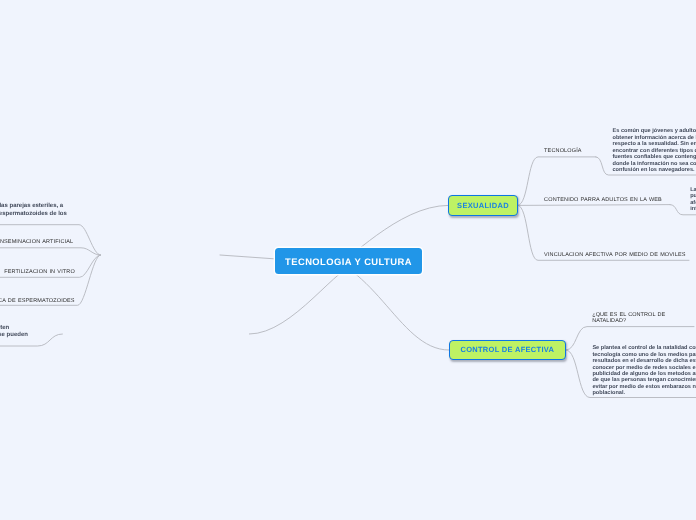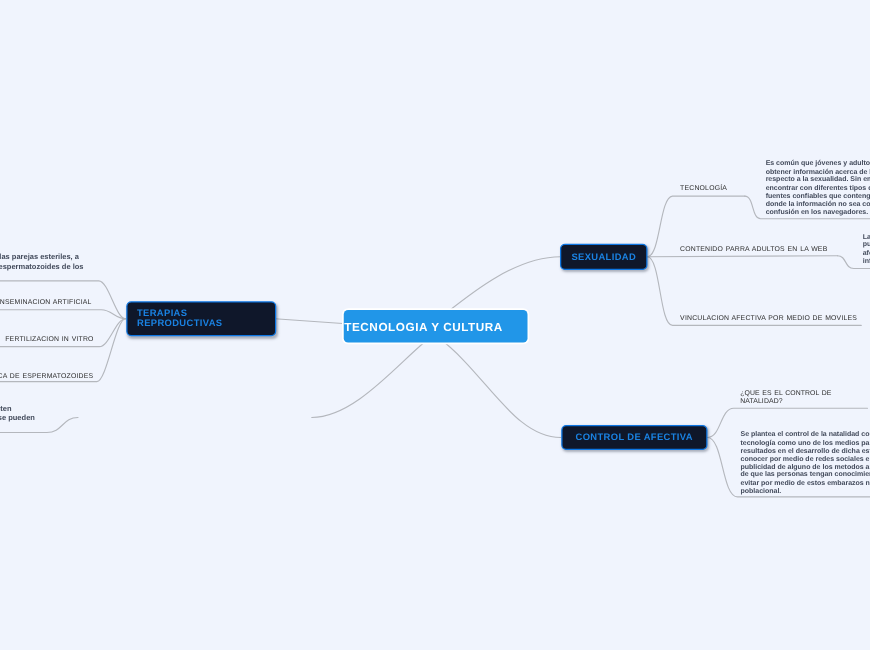--- a/index.html
+++ b/index.html
@@ -6,22 +6,22 @@
   body{width:696px;height:520px;overflow:hidden;background:#f0f4fd;
        font-family:"Liberation Sans",sans-serif;
        -webkit-font-smoothing:antialiased;text-rendering:geometricPrecision;}
   #canvas{position:relative;width:696px;height:520px;background:#f0f4fd;}
   svg.links{position:absolute;left:0;top:0;width:696px;height:520px;}
   .node{position:absolute;box-sizing:border-box;white-space:nowrap;z-index:2;}
   svg.links{z-index:1;}
 
   .root{background:#2196e8;color:#ffffff;font-weight:bold;font-size:9.4px;
         letter-spacing:.45px;border-radius:3.5px;display:flex;align-items:center;
-        box-shadow:0 0 0 1.4px #ffffff;padding-top:1px;}
-  .l1{background:#0f172a;border:1.5px solid #0d76e3;border-radius:4px;color:#1a82e2;
+        justify-content:center;box-shadow:0 0 0 1.4px #ffffff;padding-top:1px;}
+  .l1{background:#bef264;border:1.5px solid #0d76e3;border-radius:4px;color:#1a82e2;
       font-weight:bold;font-size:7.5px;letter-spacing:.3px;display:flex;align-items:center;
       justify-content:center;box-shadow:1px 1.5px 2px rgba(40,50,70,.35);}
   .l1.lefttext{justify-content:flex-start;padding-left:8.1px;line-height:8.2px;
       text-align:left;white-space:pre-line;padding-top:1.2px;}
   .leaf{color:#2e2e2e;font-size:5.5px;letter-spacing:.15px;word-spacing:.45px;line-height:7.4px;}
   .note{color:#434b5c;font-size:5.6px;line-height:6.53px;font-weight:bold;letter-spacing:0px;white-space:pre;}
   .note2{color:#434b5c;font-size:6px;line-height:7.3px;font-weight:bold;letter-spacing:0px;white-space:pre;}
 </style>
 </head>
 <body>
@@ -56,24 +56,20 @@
       <path d="M566,350 C577,350 576,326.6 587,326.6 L694,326.6"></path>
 
       <path d="M566,350 C578.5,350 577.5,397.5 590,397.5 L696,397.5"></path>
     </g>
   </svg>
 
   <div class="node root" style="left:275.4px;top:247.8px;width:146.2px;height:26.2px;">
     <span>TECNOLOGIA Y CULTURA</span>
   </div>
 
-  <div class="node l1 lefttext" style="left:100.5px;top:240.8px;width:120px;height:28px;">
-    <span>TERAPIAS
-REPRODUCTIVAS</span>
-  </div>
 
 
   <div class="node l1" style="left:448.3px;top:195.2px;width:69.4px;height:20.6px;">
     <span>SEXUALIDAD</span>
   </div>
 
   <div class="node l1" style="left:448.7px;top:339.6px;width:117.4px;height:20.5px;">
     <span>CONTROL DE AFECTIVA</span>
   </div>
 

